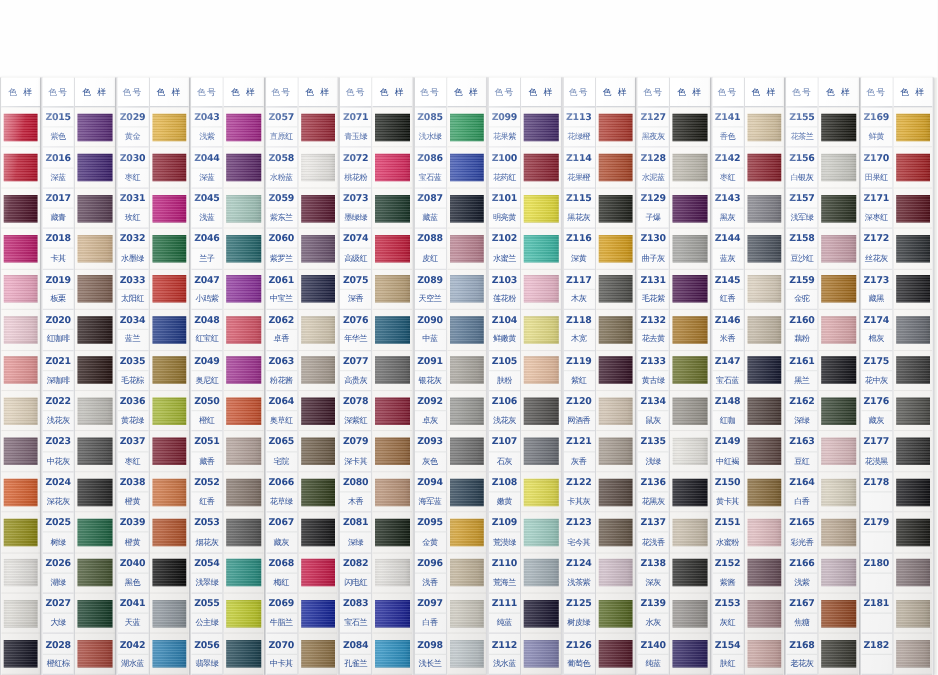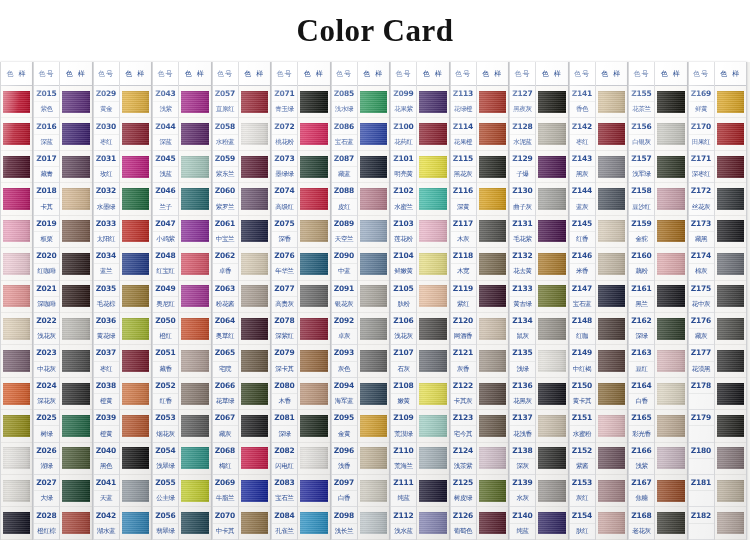--- a/index.html
+++ b/index.html
@@ -121,23 +121,20 @@
   .sw-chip::after{
     content:"";position:absolute;inset:0;
     background:linear-gradient(95deg,rgba(255,255,255,.22),rgba(0,0,0,.10));
   }
 </style>
 </head>
 <body>
 
 <div id="card">
 
-  <div id="title-bar">
-    <div id="title">Color Card</div>
-  </div>
 
   <div id="board">
       <div class="group orphan" style="width: 33px;">
         <div class="col-swatch">
           <div class="hd hd-sw">色样</div>
           <div class="sw-cell">
             <div class="sw-chip" style="background: rgb(200, 16, 46);"></div>
           </div>
           <div class="sw-cell">
             <div class="sw-chip" style="background: rgb(192, 20, 44);"></div>

